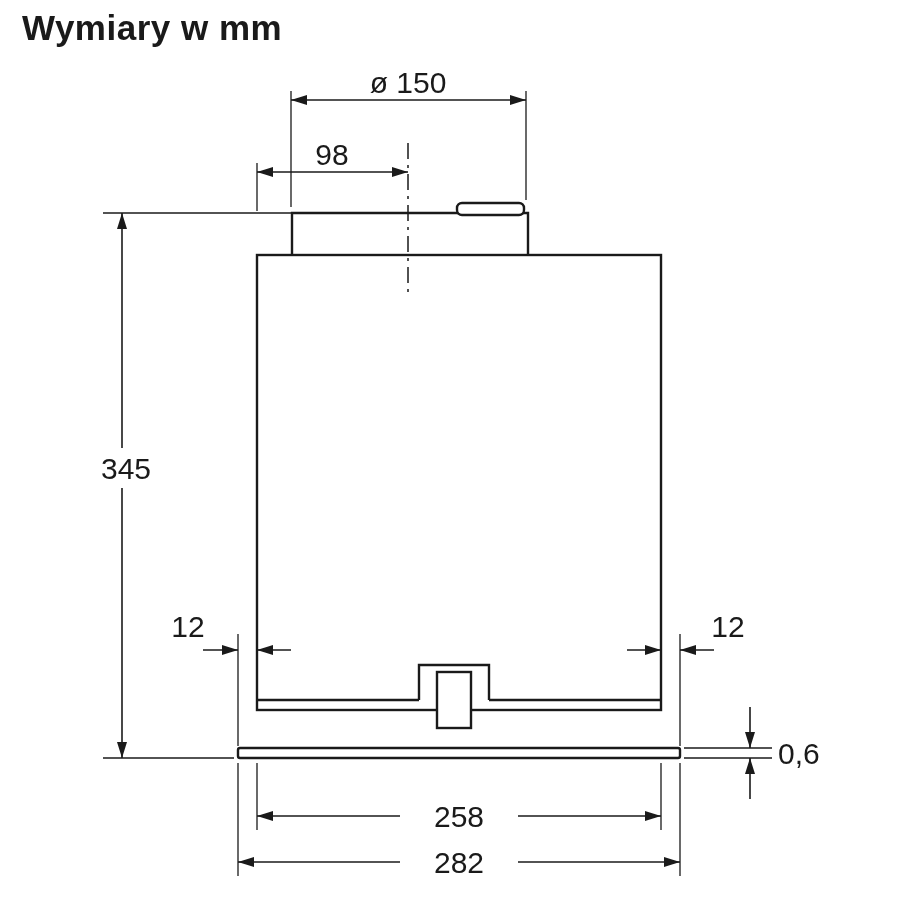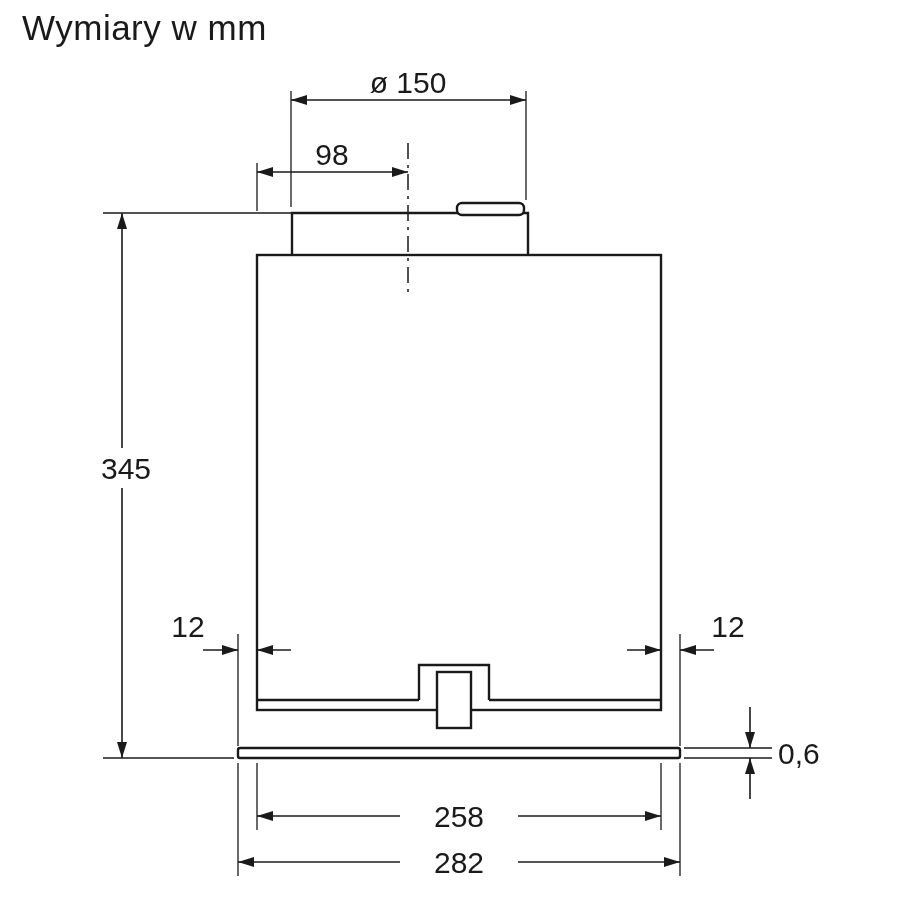--- a/index.html
+++ b/index.html
@@ -7,21 +7,21 @@
     position:relative;
     width:900px;height:900px;
     background:#ffffff;
     font-family:"Liberation Sans", sans-serif;
     overflow:hidden;
   }
   .page-title{
     position:absolute;
     left:22px;top:8px;
     font-size:35px;
-    font-weight:400;
+    font-weight:700;
     color:#1a1a1a;
     letter-spacing:0.5px;
   }
   svg{position:absolute;left:0;top:0;}
   .obj{stroke:#1a1a1a;stroke-width:2.4;fill:none;stroke-linejoin:miter;}
   .objfill{stroke:#1a1a1a;stroke-width:2.4;fill:#ffffff;stroke-linejoin:miter;}
   .ext{stroke:#1a1a1a;stroke-width:1.3;fill:none;}
   .dim{stroke:#1a1a1a;stroke-width:1.6;fill:none;}
   .arrow{fill:#1a1a1a;stroke:none;}
   .cline{stroke:#1a1a1a;stroke-width:1.5;fill:none;stroke-dasharray:16 6 3 6;}

